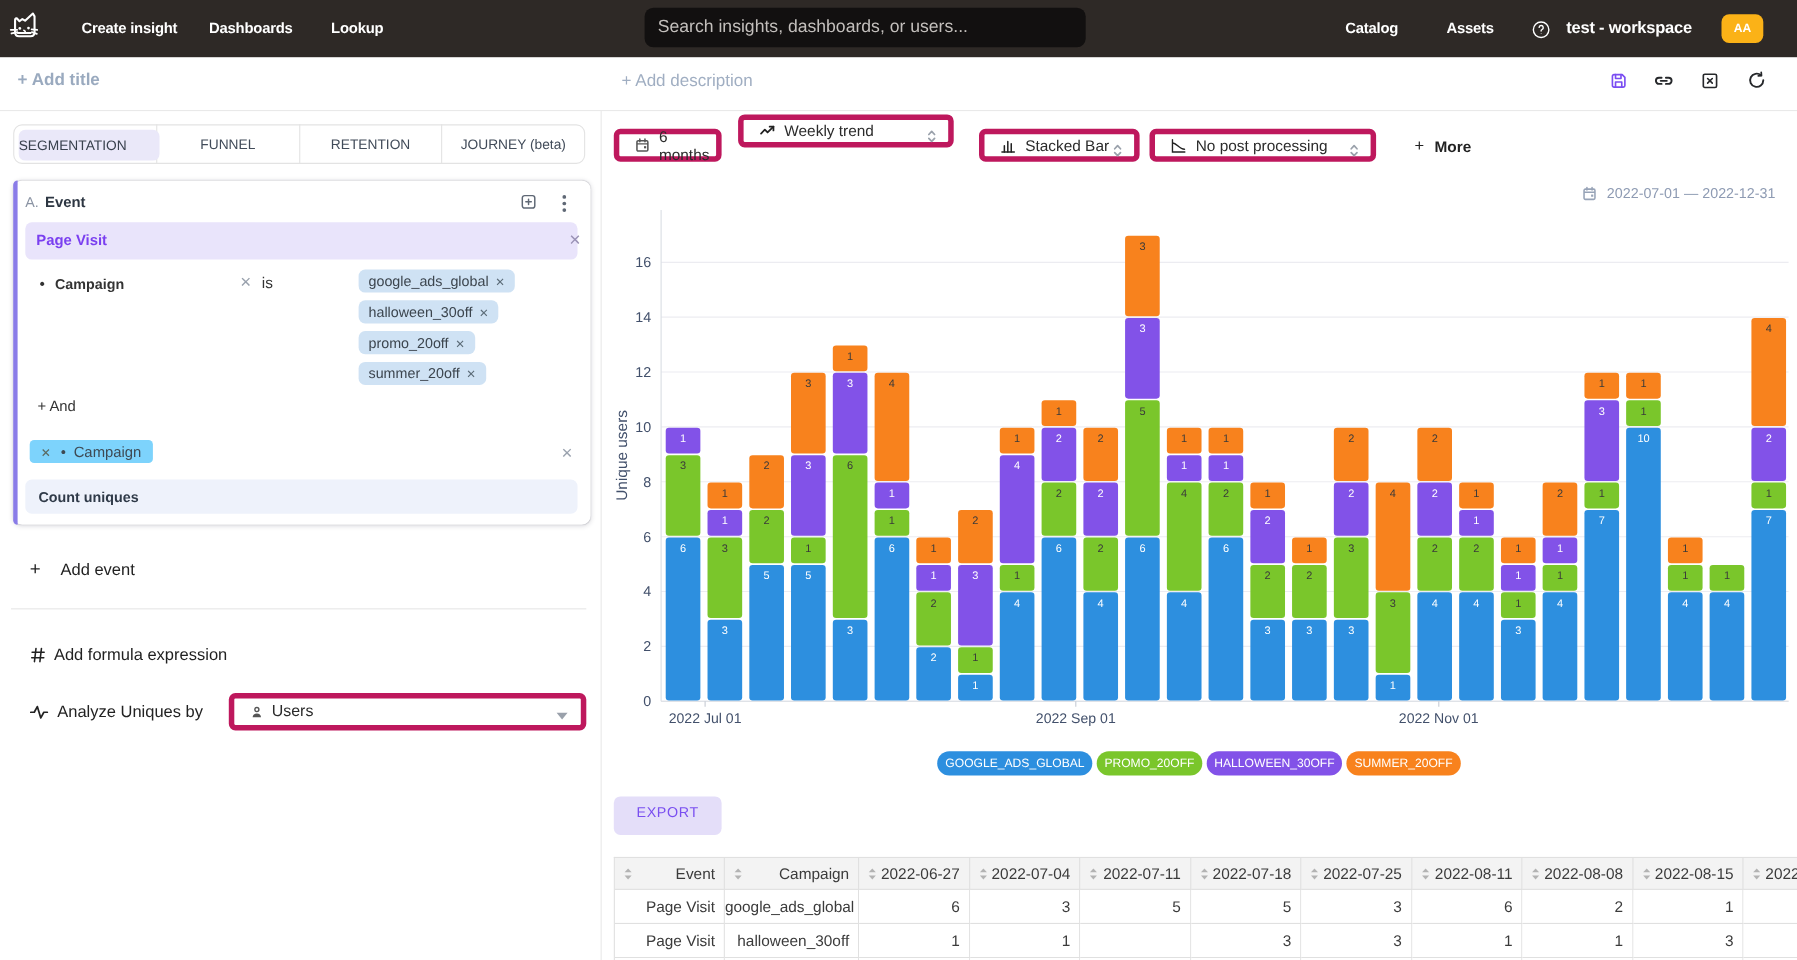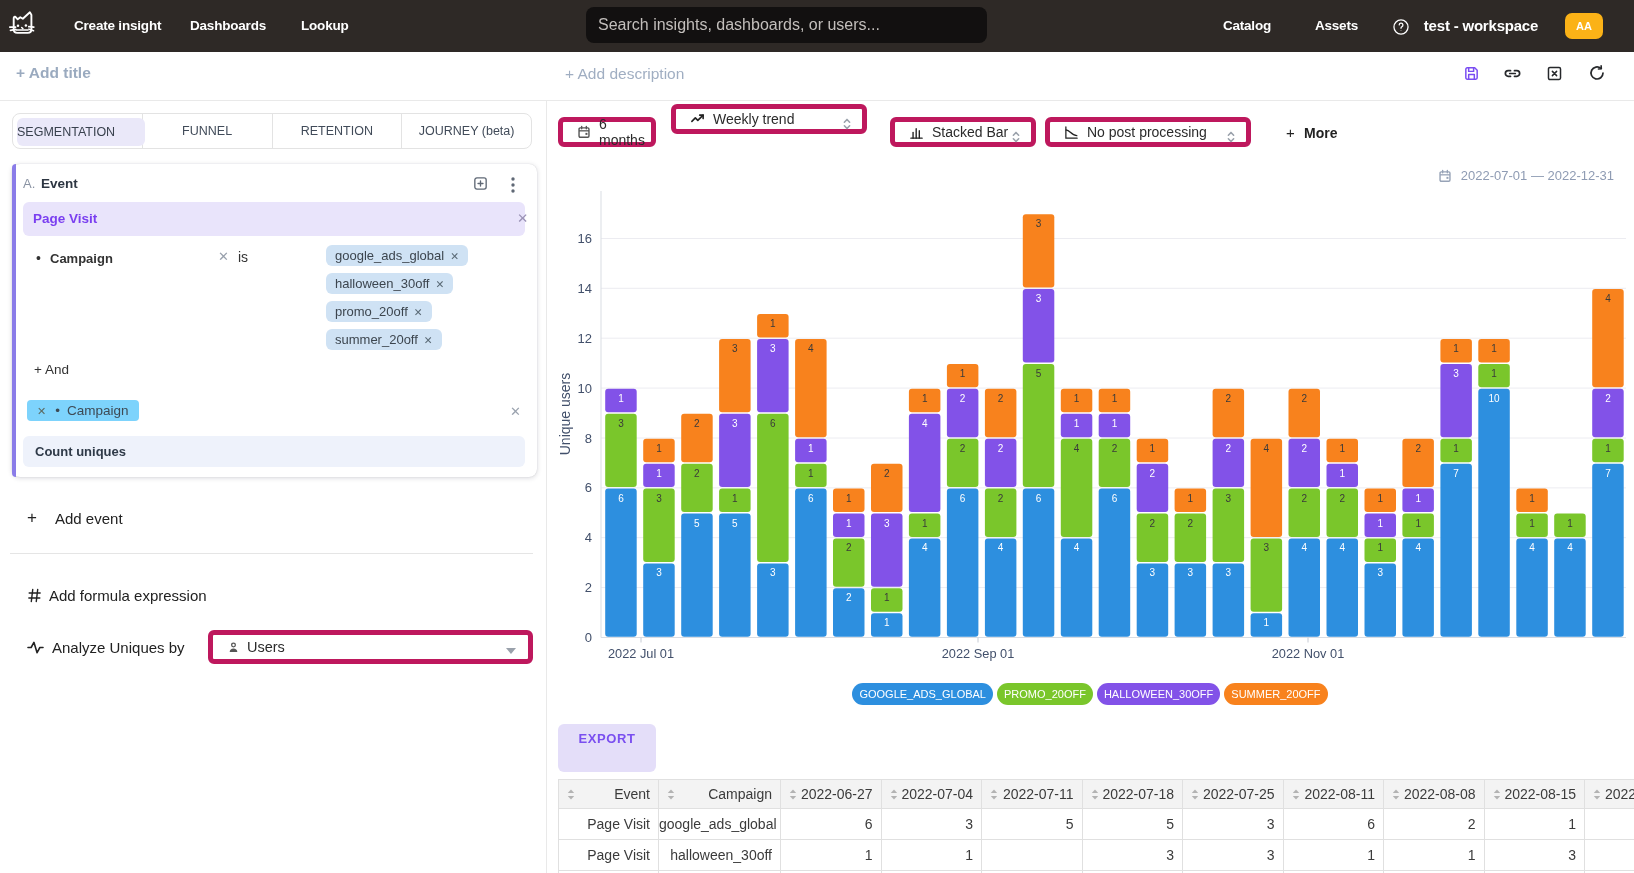--- a/index.html
+++ b/index.html
@@ -35,22 +35,22 @@
 .tagx { color:#5a6a76; font-size:10.5px; margin-left:6px; }
 .chip { position:absolute; left:15px; top:236px; height:21px; background:#7dd3fc; border-radius:4px; font-size:13.5px;
   color:#3e4a54; line-height:21px; padding:0 10px; }
 .gray-x { color:#9aa2ae; }
 
 .sel { position:absolute; height:30px; border:5px solid #be185d; border-radius:6px; background:#fff;
   display:flex; align-items:center; font-size:14px; color:#2b2b2b; }
 
 .pill { display:inline-block; height:22px; line-height:22px; border-radius:11px; color:#fff; font-size:11px;
   padding:0 7px; margin:0 2px; }
-.export { position:absolute; left:558px; top:724px; width:98px; height:48px; background:#e4def9; border-radius:6px;
-  color:#7a4ff0; font-size:13px; text-align:center; line-height:30px; letter-spacing:0.6px;font-weight:bold; }
+.export { position:absolute; left:558px; top:724px; width:98px; height:35px; background:#e4def9; border-radius:6px;
+  color:#7a4ff0; font-size:13px; text-align:center; line-height:30px; letter-spacing:0.6px; }
 
 .tbl { position:absolute; left:558px; top:779px; width:1076px; font-size:14px; color:#3b3b3b;
   border-top:1px solid #e0e0e0; border-left:1px solid #e0e0e0; overflow:hidden; }
 .trow { display:flex; }
 .thead { background:#f3f3f3; }
 .thead .th { flex:0 0 auto; height:29px; border-right:1px solid #e0e0e0; border-bottom:1px solid #e0e0e0; position:relative;
   text-align:right; line-height:29px; padding-right:8px; }
 .trow .td { flex:0 0 auto; height:31px; border-right:1px solid #e0e0e0; border-bottom:1px solid #e0e0e0;
   text-align:right; line-height:31px; padding-right:8px; background:#fff; }
 .sic { position:absolute; left:7px; top:9px; line-height:0; }

